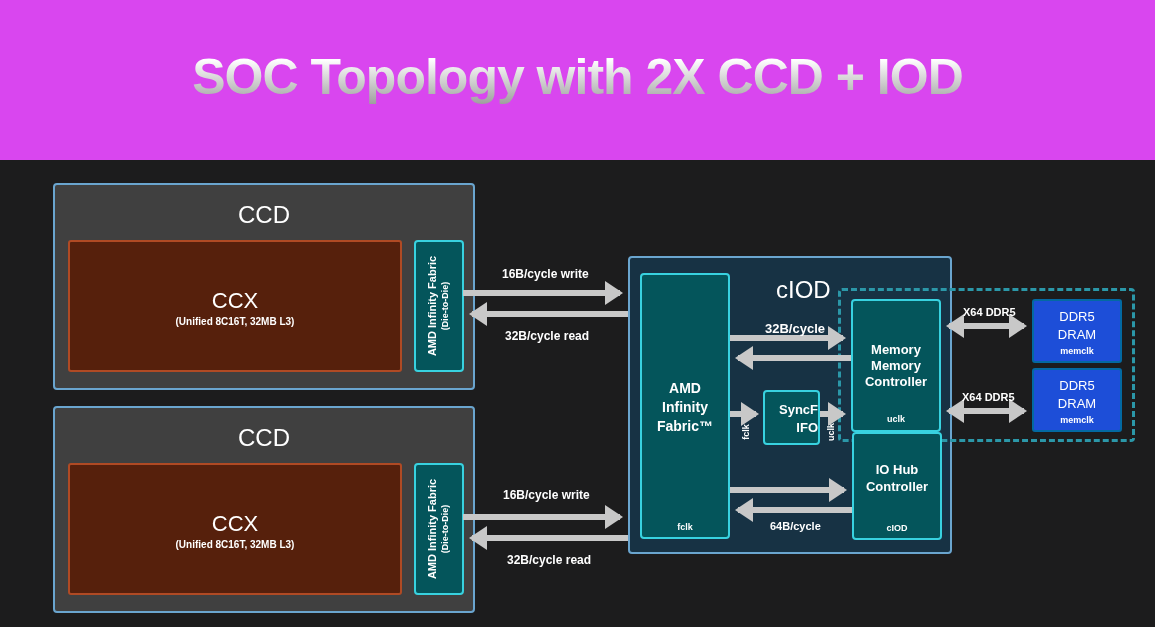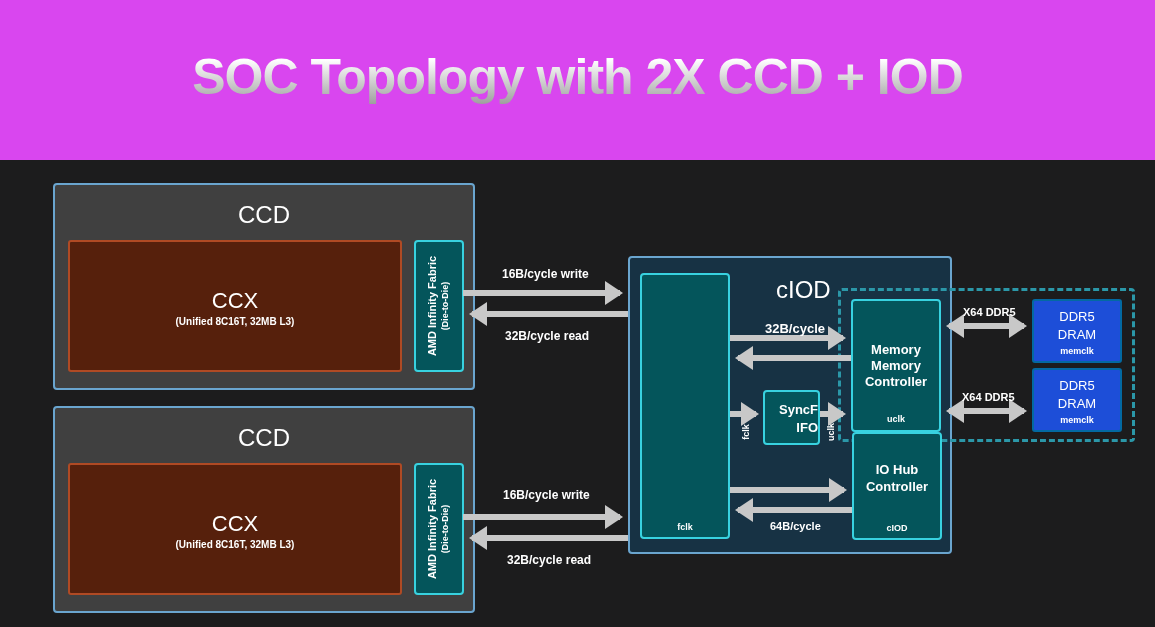--- a/index.html
+++ b/index.html
@@ -61,20 +61,25 @@
   </div>
 </div>
 
 <div class="box ciod" style="left:628px;top:256px;width:324px;height:298px;">
   <div class="ciod-label">cIOD</div>
 </div>
 
 <div class="dashed" style="left:838px;top:288px;width:297px;height:154px;"></div>
 
 <div class="box teal" style="left:640px;top:273px;width:90px;height:266px;">
+  <div style="position:absolute;left:0;width:100%;top:104px;font-size:14px;font-weight:bold;line-height:19px;">
+    <div>AMD</div>
+    <div>Infinity</div>
+    <div>Fabric™</div>
+  </div>
   <div class="small" style="position:absolute;left:0;width:100%;bottom:5px;">fclk</div>
 </div>
 
 <div class="box teal" style="left:763px;top:390px;width:57px;height:55px;text-align:right;">
   <div style="position:absolute;left:0;width:100%;top:9px;font-size:13px;font-weight:bold;line-height:18px;">
     <div>SyncF</div>
     <div>IFO</div>
   </div>
 </div>
 <div class="lbl small" style="left:738px;top:427px;transform:rotate(-90deg);">fclk</div>

